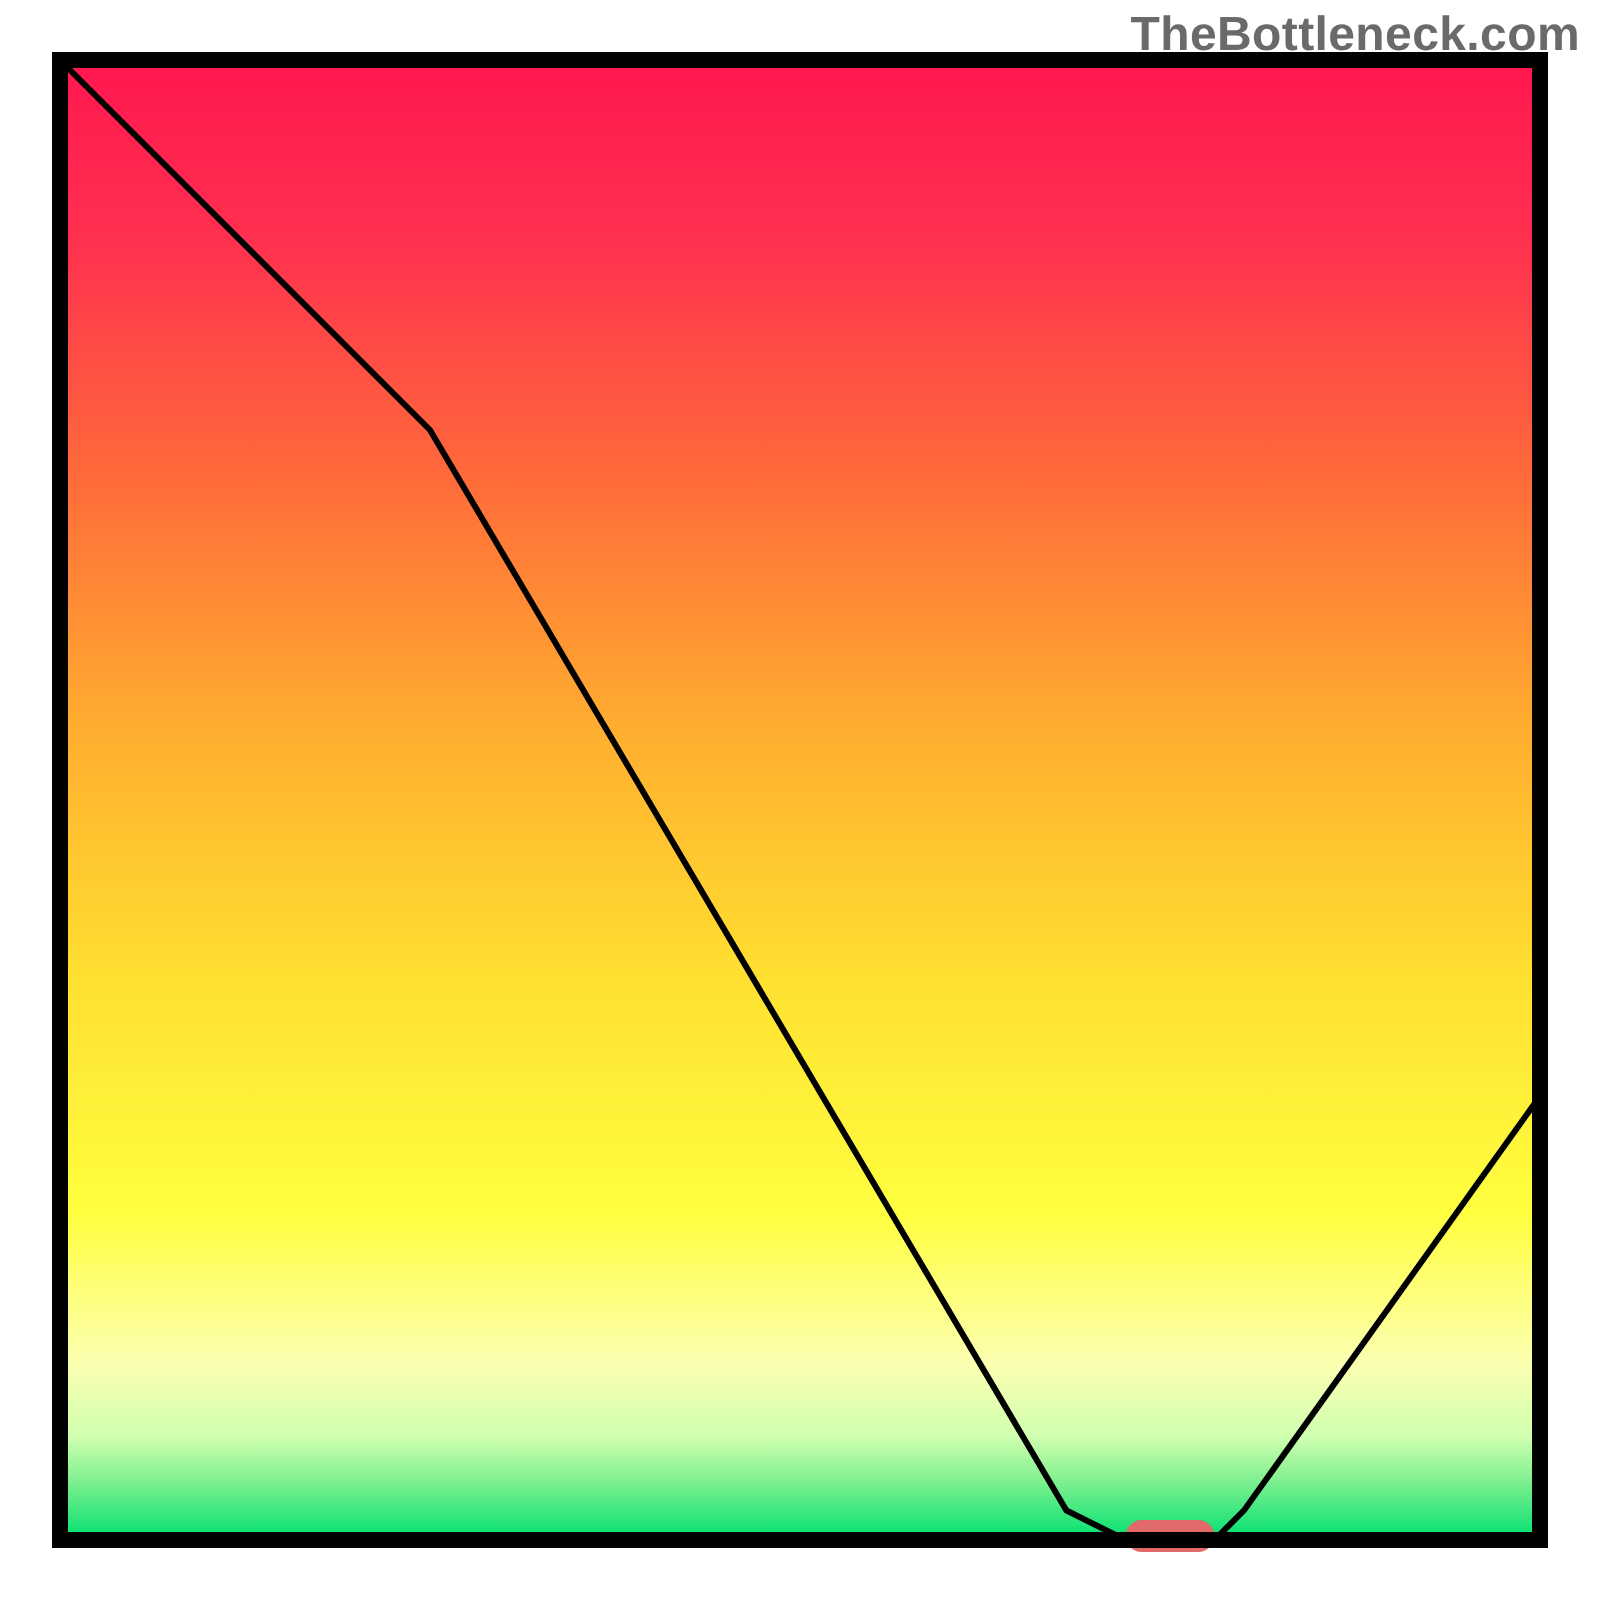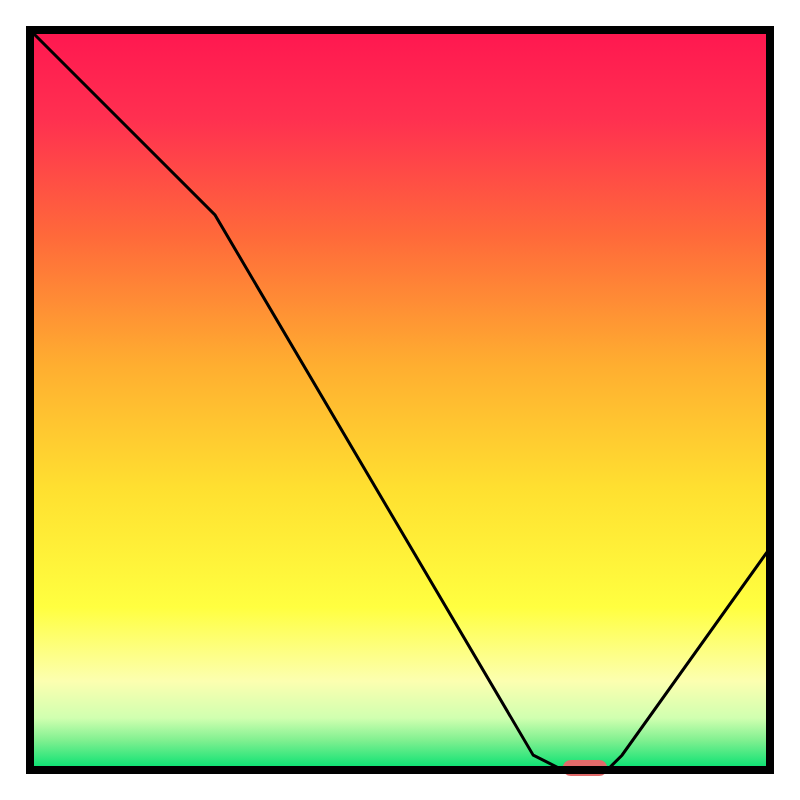--- a/index.html
+++ b/index.html
@@ -29,20 +29,21 @@
   svg.chart {
     position: absolute;
     top: 0;
     left: 0;
   }
 </style>
 </head>
 <body>
 
 <div class="outer">
+  <div class="watermark">TheBottleneck.com</div>
 
   <svg class="chart" width="800" height="800" viewBox="0 0 800 800">
     <defs>
       <linearGradient id="bg-grad" x1="0" y1="0" x2="0" y2="1">
           <stop offset="0%" stop-color="#ff1750"></stop>
           <stop offset="12%" stop-color="#ff3050"></stop>
           <stop offset="28%" stop-color="#ff6a3a"></stop>
           <stop offset="45%" stop-color="#ffad30"></stop>
           <stop offset="62%" stop-color="#ffe030"></stop>
           <stop offset="78%" stop-color="#ffff40"></stop>

